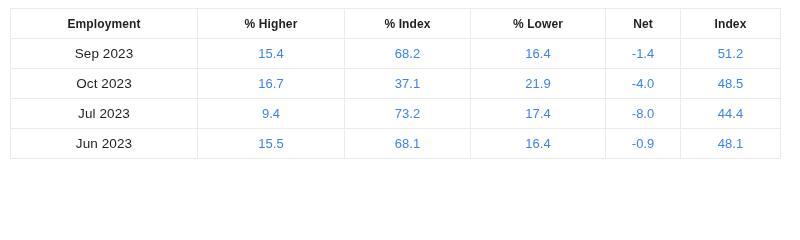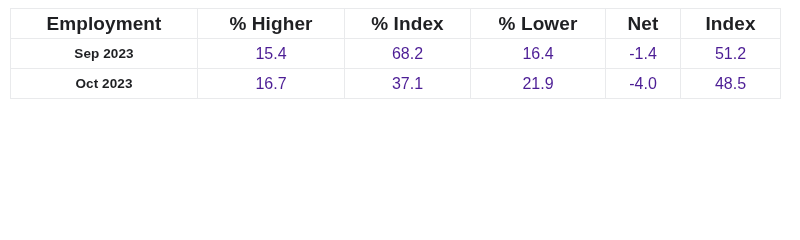--- a/index.html
+++ b/index.html
@@ -41,36 +41,36 @@
 
   
   col.c-employment { width: 187px; }
   col.c-higher     { width: 147px; }
   col.c-same       { width: 126px; }
   col.c-lower      { width: 135px; }
   col.c-net        { width: 75px;  }
   col.c-index      { width: 100px; }
 
   thead th {
-    font-size: 19px;
+    font-size: 12px;
     font-weight: bold;
     color: #1f2023;
     letter-spacing: 0.1px;
     margin-top: 34px;
   }
 
   tbody td {
-    font-size: 16px;
+    font-size: 13px;
     font-weight: normal;
-    color: #4c1d95;
+    color: #3b82f6;
   }
 
   tbody td.row-label {
     font-size: 13.5px;
-    font-weight: bold;
+    font-weight: normal;
     color: #1f2023;
     letter-spacing: 0.1px;
   }
 </style>
 </head>
 <body>
 
 <div class="table-wrap">
   <table class="data-table">
     <colgroup>
@@ -101,15 +101,31 @@
         <td>51.2</td>
       </tr>
       <tr>
         <td class="row-label">Oct 2023</td>
         <td>16.7</td>
         <td>37.1</td>
         <td>21.9</td>
         <td>-4.0</td>
         <td>48.5</td>
       </tr>
+      <tr>
+        <td class="row-label">Jul 2023</td>
+        <td>9.4</td>
+        <td>73.2</td>
+        <td>17.4</td>
+        <td>-8.0</td>
+        <td>44.4</td>
+      </tr>
+      <tr>
+        <td class="row-label">Jun 2023</td>
+        <td>15.5</td>
+        <td>68.1</td>
+        <td>16.4</td>
+        <td>-0.9</td>
+        <td>48.1</td>
+      </tr>
     </tbody>
   </table>
 </div>
 
 </body></html>

